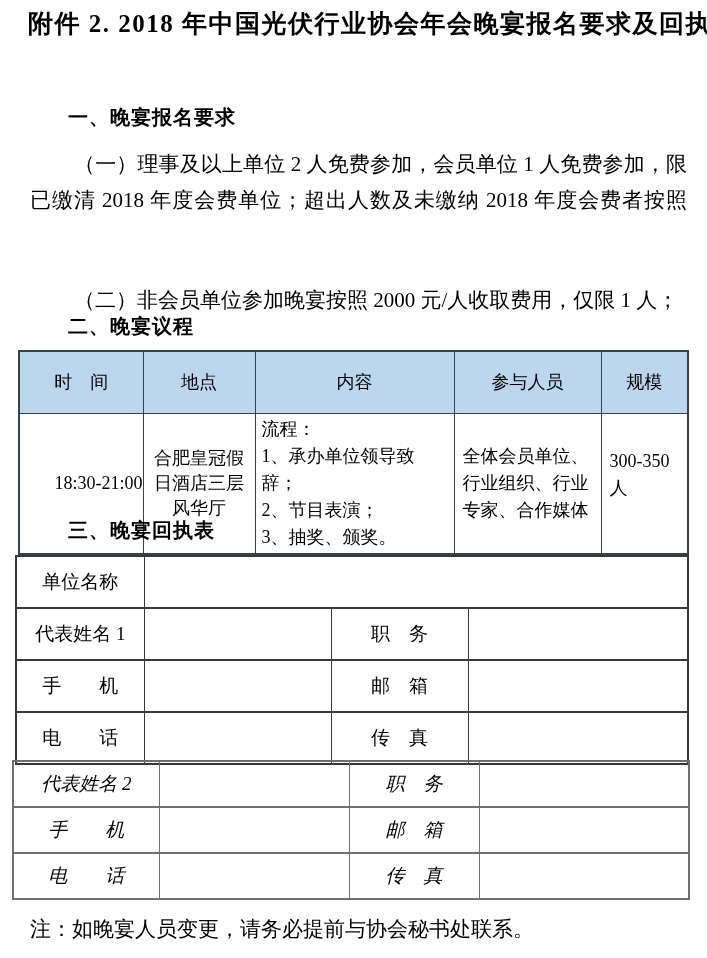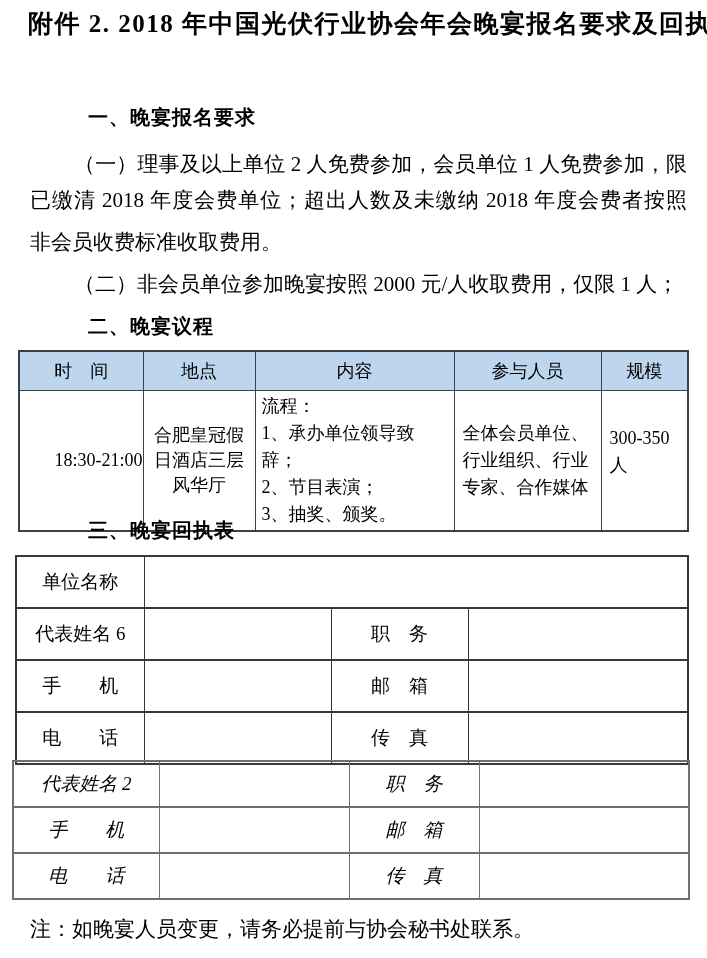--- a/index.html
+++ b/index.html
@@ -5,39 +5,39 @@
   html,body{margin:0;padding:0;background:#fff;}
   .page{
     position:relative;width:707px;height:958px;background:#ffffff;color:#000;
     font-family:"Liberation Serif","DejaVu Serif",serif;overflow:hidden;
   }
   .doc-title{
     position:absolute;left:28px;top:7px;font-size:25px;font-weight:700;
     white-space:pre;letter-spacing:1.5px;
   }
   .sec-heading{
-    position:absolute;left:88px;font-size:20px;font-weight:700;letter-spacing:1px;
+    position:absolute;left:68px;font-size:20px;font-weight:700;letter-spacing:1px;
   }
   #h-req{top:104px}
   #h-agenda{top:313px}
   #h-reply{top:517px}
   .bodyline{
     position:absolute;left:30px;width:657px;font-size:21px;line-height:27px;
     white-space:pre-wrap;
   }
   .just{text-align:justify;text-align-last:justify;}
   .ind{text-indent:44px;}
-  #bl1{top:151px} #bl2{top:187px} #bl3{top:229px} #bl4{top:271px}
+  #bl1{top:151px} #bl2{top:187px} #bl3{top:229px} #bl4{top:287px}
 
   table{border-collapse:collapse;table-layout:fixed;position:absolute;}
 
   
   .agenda{left:18px;top:350px;width:669px;font-size:18px;border:2px solid #35424d;}
   .agenda th,.agenda td{border:1px solid #35424d;padding:0;overflow:hidden;}
-  .agenda thead tr{height:39px;}
+  .agenda thead tr{height:62px;}
   .agenda thead th{background:#bdd6ee;font-weight:400;text-align:center;vertical-align:middle;}
   .agenda tbody tr{height:115px;}
   .agenda td.c{text-align:right;vertical-align:middle;}
   .agenda td.loc{text-align:center;vertical-align:middle;line-height:25px;padding:0 9px;}
   .agenda td.content{vertical-align:middle;text-align:left;padding:2px 4px 2px 6px;line-height:27px;}
   .agenda td.partic{vertical-align:middle;text-align:left;padding:0 4px 0 8px;line-height:27px;margin-top:48px;}
   .agenda td.scale{vertical-align:middle;text-align:left;padding:0 4px 16px 8px;line-height:27px;}
 
   
   .reply{font-size:19px;}
@@ -55,21 +55,20 @@
 <body>
 
 <div class="page">
 
   <div class="doc-title">附件 2. 2018 年中国光伏行业协会年会晚宴报名要求及回执</div>
 
   <div class="sec-heading" id="h-req">一、晚宴报名要求</div>
 
   <div class="bodyline just ind" id="bl1">（一）理事及以上单位 2 人免费参加，会员单位 1 人免费参加，限</div>
   <div class="bodyline just" id="bl2">已缴清 2018 年度会费单位；超出人数及未缴纳 2018 年度会费者按照</div>
-  <div class="bodyline" id="bl3">非会员收费标准收取费用。</div>
   <div class="bodyline ind" id="bl4">（二）非会员单位参加晚宴按照 2000 元/人收取费用，仅限 1 人；</div>
 
   <div class="sec-heading" id="h-agenda">二、晚宴议程</div>
 
   <table class="agenda">
     <colgroup>
       <col style="width:124px">
         <col style="width:112px">
         <col style="width:199px">
       <col style="width:147px">
@@ -108,21 +107,21 @@
         <col style="width:187px">
         <col style="width:137px">
         <col style="width:220px">
     </colgroup>
     <tbody>
       <tr>
         <td class="lbl">单位名称</td>
         <td colspan="3"></td>
       </tr>
       <tr>
-        <td class="lbl">代表姓名 6</td>
+        <td class="lbl">代表姓名 1</td>
         <td></td>
         <td class="lbl">职　务</td>
         <td></td>
       </tr>
       <tr>
         <td class="lbl">手　　机</td>
         <td></td>
         <td class="lbl">邮　箱</td>
         <td></td>
       </tr>

